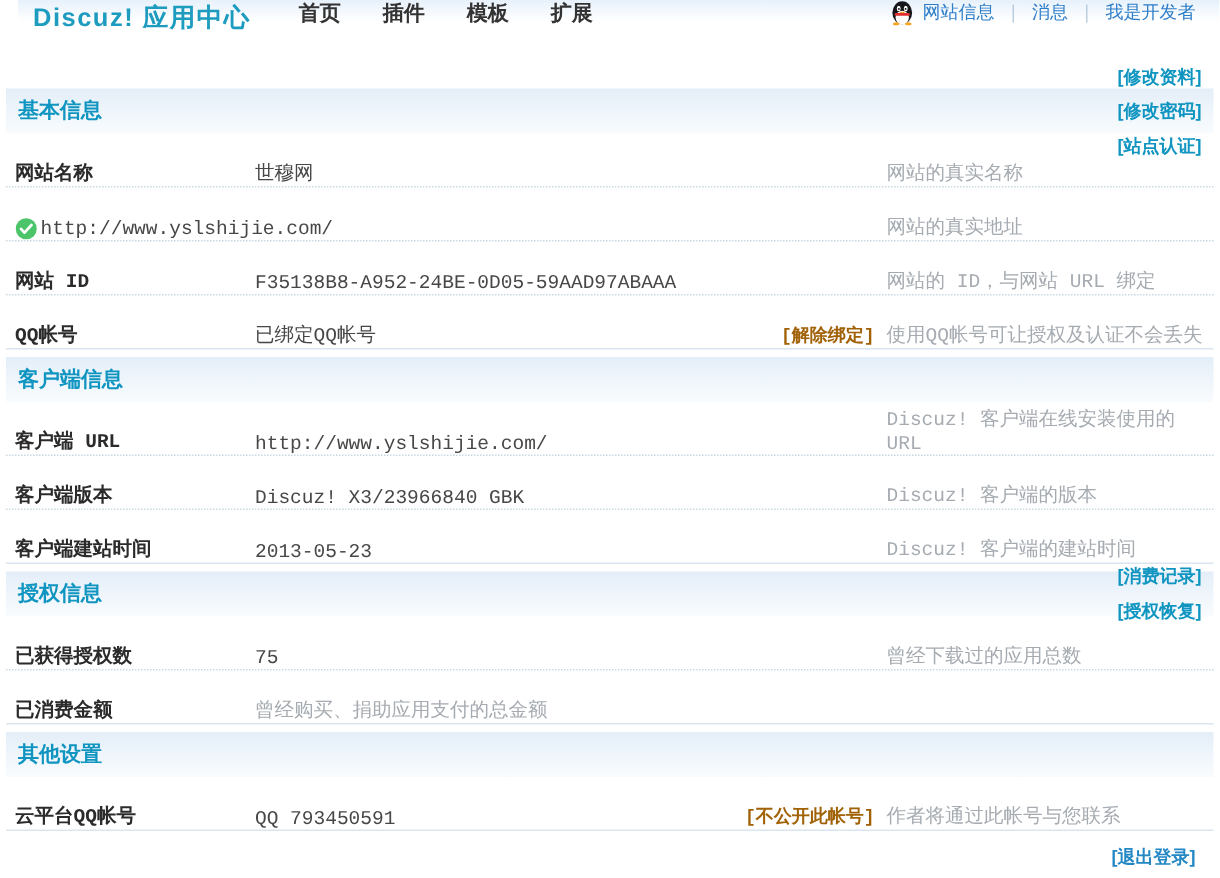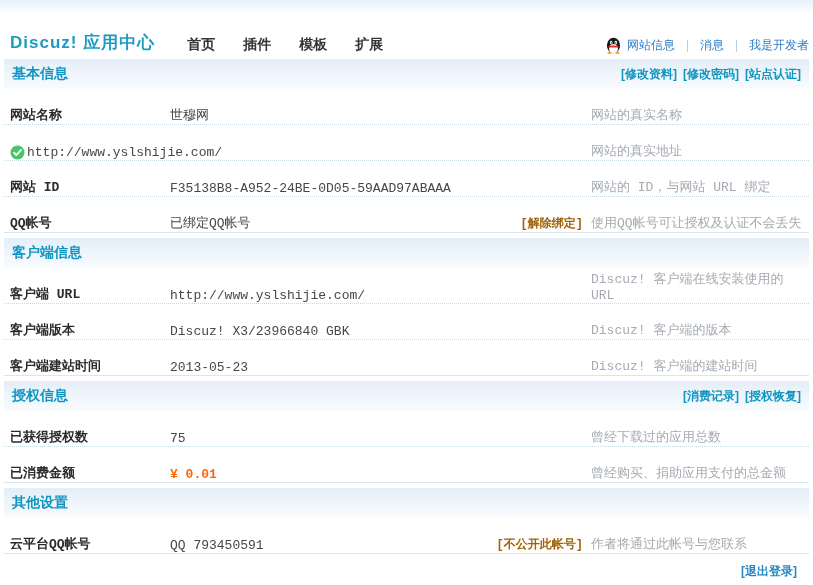--- a/index.html
+++ b/index.html
@@ -1,36 +1,36 @@
 <!DOCTYPE html>
 <html><head>
 <meta charset="utf-8">
 <style>
   * { margin:0; padding:0; box-sizing:border-box; }
   html,body { width:813px; height:585px; background:#fff; overflow:hidden;
     font-family:"Liberation Sans","DejaVu Sans",sans-serif; }
   a { text-decoration:none; cursor:pointer; }
 
   
-  .app-header { height:54px; display:flex; align-items:flex-end; padding:0 4px 0 10px;
-    background:linear-gradient(to bottom,#e7f1fb 0,#ffffff 14px); }
+  .app-header { height:54px; display:flex; align-items:flex-start; padding:0 16px 0 10px;
+    background:linear-gradient(to bottom,#e7f1fb 0,#ffffff 14px);margin-left:12px; }
   .logo { font-size:17px; font-weight:bold; color:#1d9cc0; letter-spacing:1px; white-space:nowrap; }
   .nav { display:flex; margin-left:32px; gap:28px; }
   .nav a { font-size:14px; font-weight:bold; color:#333; }
   .header-right { margin-left:auto; display:flex; align-items:center; font-size:12px; }
   .header-right a { color:#2d7dc8; }
   .header-right .sep { width:1px; height:12px; background:#b9cede; margin:0 12px; }
   .qq-ic { width:17px; height:17px; margin-right:5px; display:inline-block; vertical-align:middle; }
 
   
   .content { padding:0 4px; }
   .band { height:30px; margin-top:5px; display:flex; align-items:center; padding:0 8px;
     background:linear-gradient(to bottom,#e4eef8 0,#f9fcfe 100%); }
   .band-title { font-size:14px; font-weight:bold; color:#1095c1; }
-  .band-links { margin-left:auto; display:flex; gap:6px; }
+  .band-links { margin-left:auto; display:flex; gap:6px;flex-direction:column; }
   .band-links a { font-size:12px; font-weight:bold; color:#1095c1; }
 
   .row { height:36px; display:flex; align-items:flex-end; padding:0 6px;
     border-bottom:1px dotted #c8d9e2;font-family:Liberation Mono, monospace; }
   .row.last { border-bottom:1px solid #d9e6f0; }
   .label { width:160px; font-size:13px; font-weight:bold; color:#2b2b2b; flex:0 0 160px; }
   .value { flex:1; font-size:13px; color:#474747; display:flex; align-items:center; min-width:0; }
   .value.orange { color:#ff6600; font-weight:bold; }
   .rlink { font-size:12px; font-weight:bold; color:#a16207; margin-right:8px; white-space:nowrap; }
   .desc { width:212px; flex:0 0 212px; font-size:13px; color:#a5abb1; }
@@ -139,21 +139,20 @@
       <a>[授权恢复]</a>
     </span>
   </div>
   <div class="row">
     <div class="label">已获得授权数</div>
     <div class="value">75</div>
     <div class="desc">曾经下载过的应用总数</div>
   </div>
   <div class="row last">
     <div class="label">已消费金额</div>
-    <div class="value orange">¥ 0.01</div>
     <div class="desc">曾经购买、捐助应用支付的总金额</div>
   </div>
 
   <div class="band">
     <span class="band-title">其他设置</span>
   </div>
   <div class="row last">
     <div class="label">云平台QQ帐号</div>
     <div class="value">QQ 793450591</div>
     <a class="rlink">[不公开此帐号]</a>

